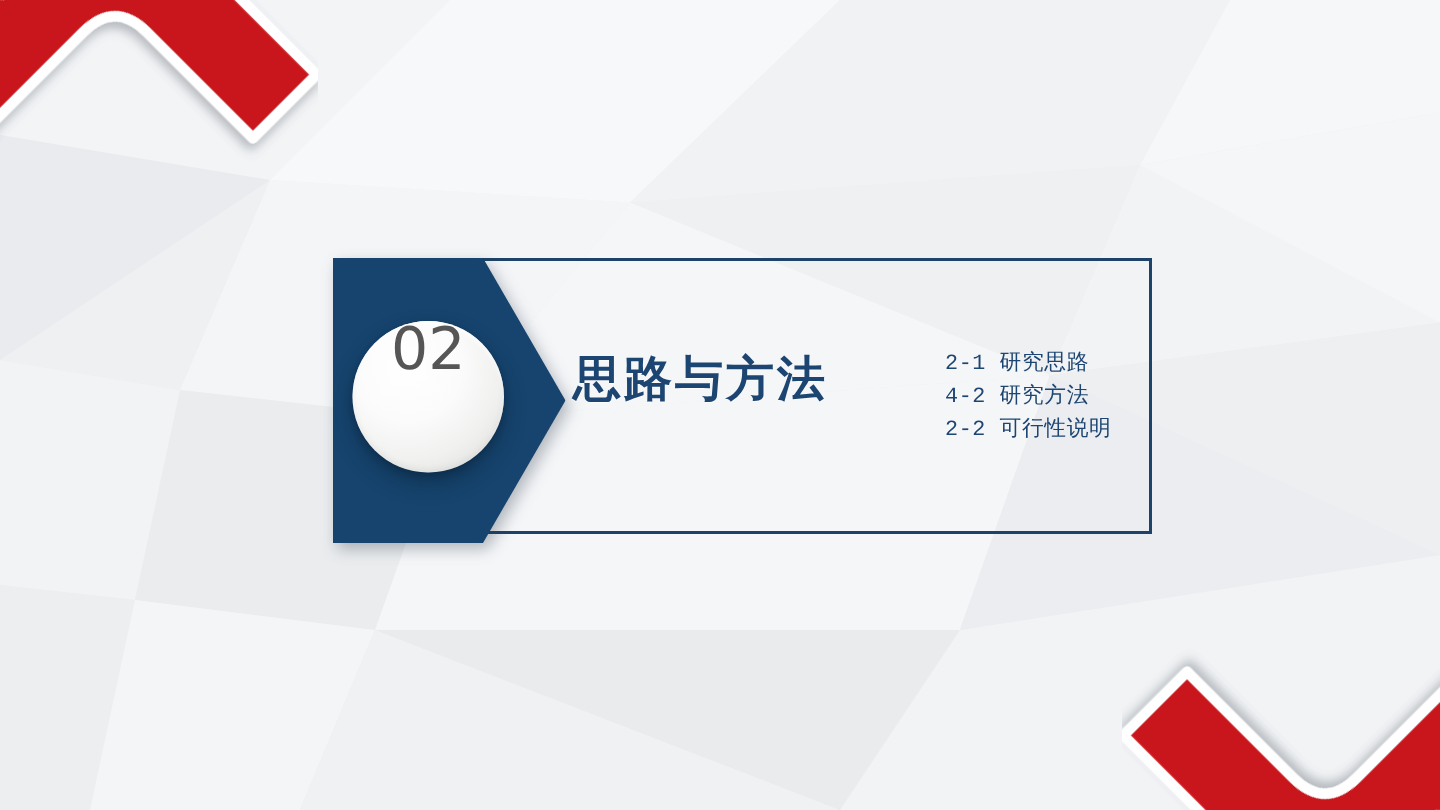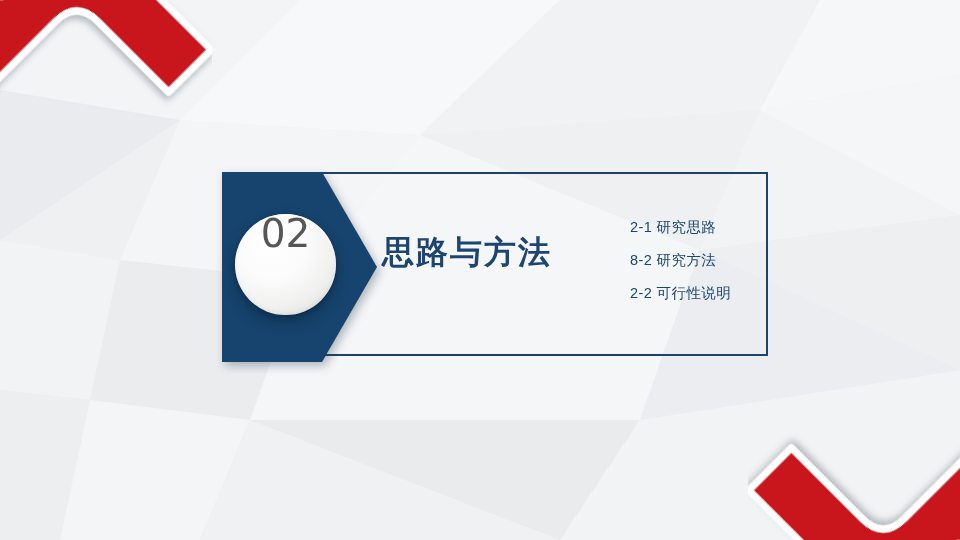--- a/index.html
+++ b/index.html
@@ -98,24 +98,25 @@
     letter-spacing: 2px;
     line-height: 1;
     white-space: nowrap;
     text-shadow: 0 1px 0 rgba(255,255,255,0.55);
   }
 
   
   .sub-list {
     position: absolute;
     left: 630px;
-    top: 220px;
+    top: 236px;
     display: flex;
     flex-direction: column;
-    gap: 17px;
+    gap: 6px;
+    font-family: Liberation Mono, monospace;
   }
   .sub-list .sub-item {
     font-size: 14.5px;
     color: #1d4571;
     line-height: 1.1;
     white-space: nowrap;
     letter-spacing: 0.4px;
   }
 </style>
 </head>
@@ -197,17 +198,17 @@
   </div>
 
   <div class="num-circle">
     <span class="num">02</span>
   </div>
 
   <div class="slide-title">思路与方法</div>
 
   <div class="sub-list">
     <div class="sub-item">2-1 研究思路</div>
-    <div class="sub-item">8-2 研究方法</div>
+    <div class="sub-item">4-2 研究方法</div>
     <div class="sub-item">2-2 可行性说明</div>
   </div>
 
 </div>
 
 </body></html>

